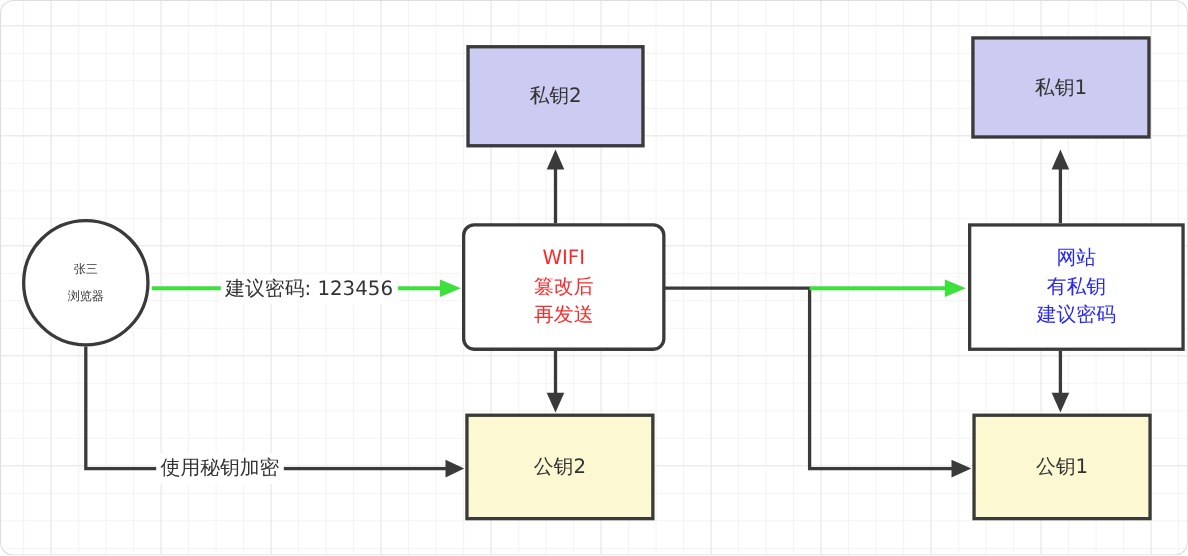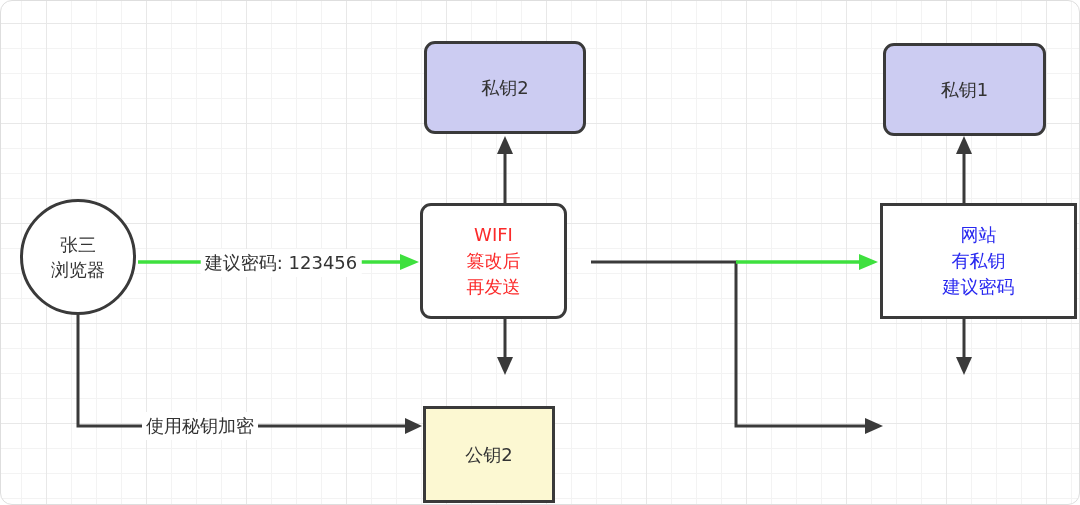--- a/index.html
+++ b/index.html
@@ -54,24 +54,24 @@
     align-items: center;
     justify-content: center;
     text-align: center;
     color: var(--text-dark);
     font-size: 18px;
     line-height: 26px;
   }
   .node.circle {
     border-radius: 50%;
     background: #ffffff;
-    font-size: 18px;
+    font-size: 11px;
     line-height: 25px;
   }
-  .node.rect-lavender { background: var(--lavender); border-radius: 11px; }
+  .node.rect-lavender { background: var(--lavender); }
   .node.rect-yellow   { background: var(--yellow); }
   .node.rect-white    { background: #ffffff; }
   .node.rounded       { border-radius: 11px; }
   .node .txt-red  { color: var(--red); }
   .node .txt-blue { color: var(--blue); }
 
   .edge-label {
     position: absolute;
     transform: translate(-50%, -50%);
     background: #ffffff;
@@ -116,38 +116,41 @@
 
   <div class="node circle" style="left:19px; top:198px; width:116px; height:116px;">
     <span>张三</span>
     <span>浏览器</span>
   </div>
 
   <div class="node rect-lavender" style="left:423px; top:40px; width:162px; height:93px;">
     <span>私钥2</span>
   </div>
 
-  <div class="node rect-white rounded" style="left:419px; top:202px; width:147px; height:116px;">
+  <div class="node rect-white rounded" style="left:419px; top:202px; width:185px; height:116px;">
     <span class="txt-red">WIFI</span>
     <span class="txt-red">篡改后</span>
     <span class="txt-red">再发送</span>
   </div>
 
-  <div class="node rect-yellow" style="left:422px; top:375px; width:132px; height:97px;margin-top:30px;">
+  <div class="node rect-yellow" style="left:422px; top:375px; width:172px; height:97px;">
     <span>公钥2</span>
   </div>
 
-  <div class="node rect-lavender" style="left:882px; top:42px; width:163px; height:93px;">
+  <div class="node rect-lavender" style="left:882px; top:32px; width:163px; height:93px;">
     <span>私钥1</span>
   </div>
 
   <div class="node rect-white" style="left:879px; top:202px; width:197px; height:116px;">
     <span class="txt-blue">网站</span>
     <span class="txt-blue">有私钥</span>
     <span class="txt-blue">建议密码</span>
   </div>
 
+  <div class="node rect-yellow" style="left:883px; top:375px; width:163px; height:97px;">
+    <span>公钥1</span>
+  </div>
 
   <div class="edge-label" style="left:280px; top:262px;">建议密码: 123456</div>
 
   <div class="edge-label" style="left:199px; top:425px;">使用秘钥加密</div>
 
 </div>
 
 </body></html>

